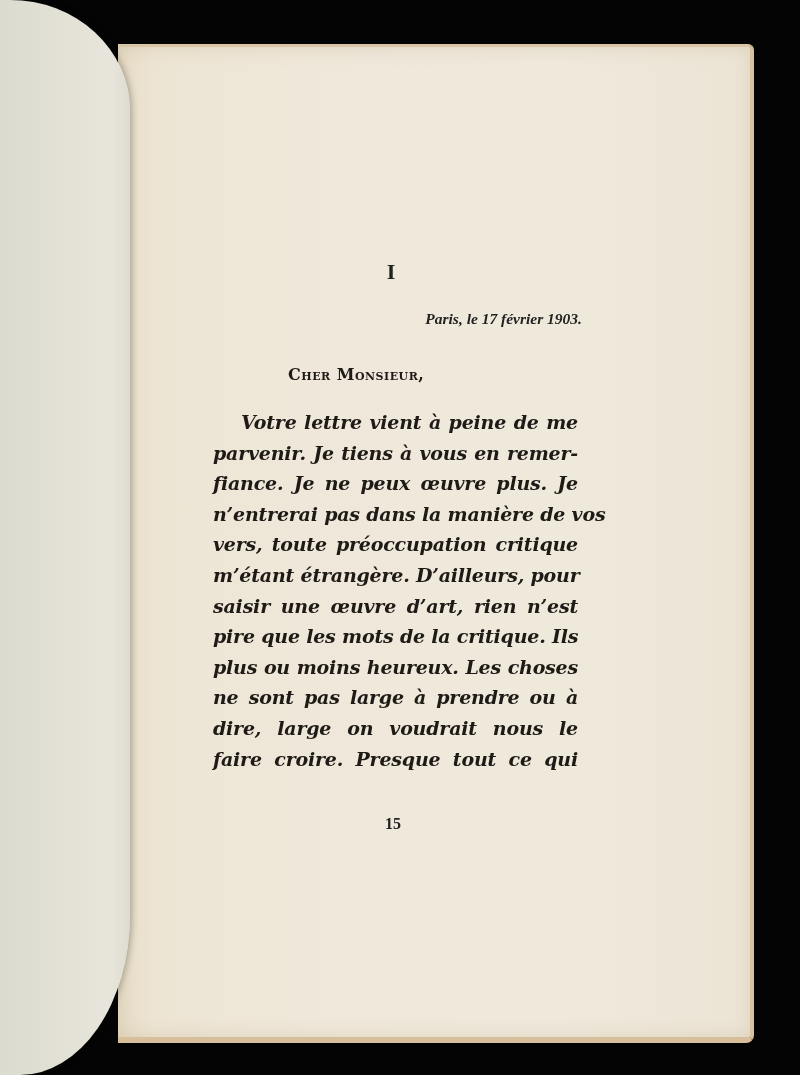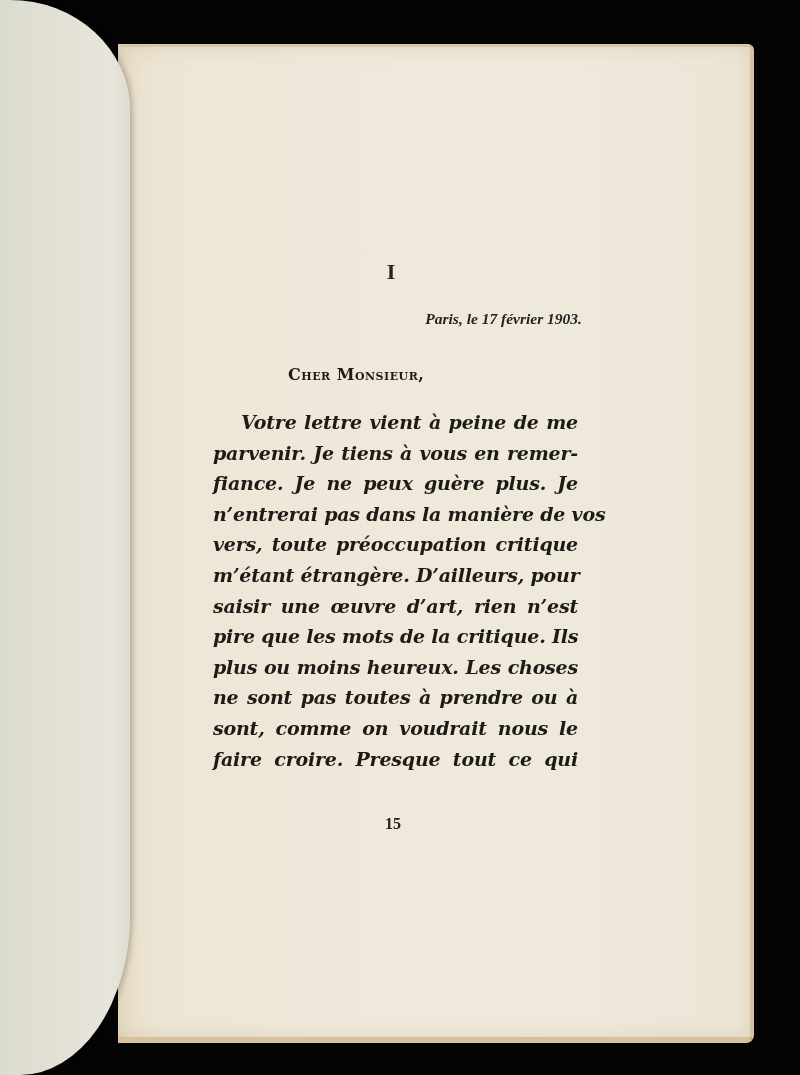--- a/index.html
+++ b/index.html
@@ -124,28 +124,28 @@
 
 <div class="scene">
   <div class="right-page">
     <div class="page-text">
       <div class="chapter-number">I</div>
       <div class="dateline">Paris, le 17 février 1903.</div>
       <div class="salutation">Cher Monsieur,</div>
       <div class="body-lines">
         <span class="body-line indent">Votre lettre vient à peine de me</span>
         <span class="body-line">parvenir. Je tiens à vous en remer-</span>
-        <span class="body-line">fiance. Je ne peux guère plus. Je</span>
+        <span class="body-line">fiance. Je ne peux œuvre plus. Je</span>
         <span class="body-line">n’entrerai pas dans la manière de vos</span>
         <span class="body-line">vers, toute préoccupation critique</span>
         <span class="body-line">m’étant étrangère. D’ailleurs, pour</span>
         <span class="body-line">saisir une œuvre d’art, rien n’est</span>
         <span class="body-line">pire que les mots de la critique. Ils</span>
         <span class="body-line">plus ou moins heureux. Les choses</span>
-        <span class="body-line">ne sont pas toutes à prendre ou à</span>
-        <span class="body-line">sont, comme on voudrait nous le</span>
+        <span class="body-line">ne sont pas large à prendre ou à</span>
+        <span class="body-line">dire, large on voudrait nous le</span>
         <span class="body-line">faire croire. Presque tout ce qui</span>
       </div>
       <div class="page-number">15</div>
     </div>
   </div>
   <div class="left-page"></div>
 </div>
 
 </body></html>

